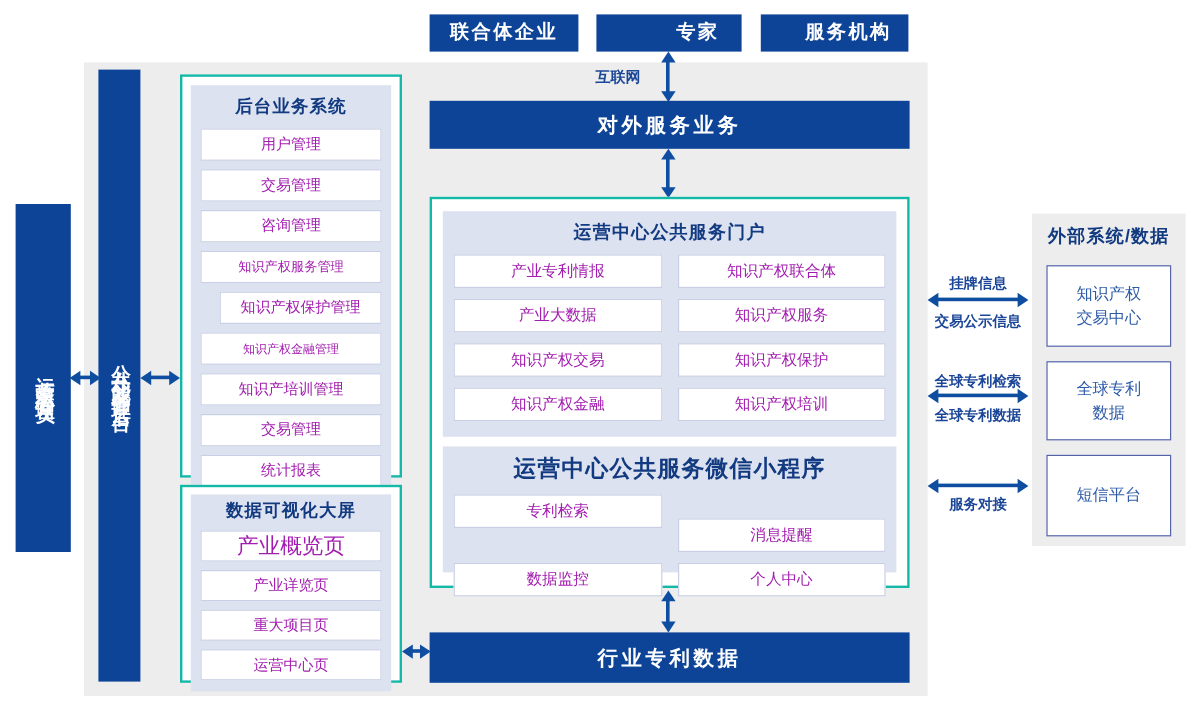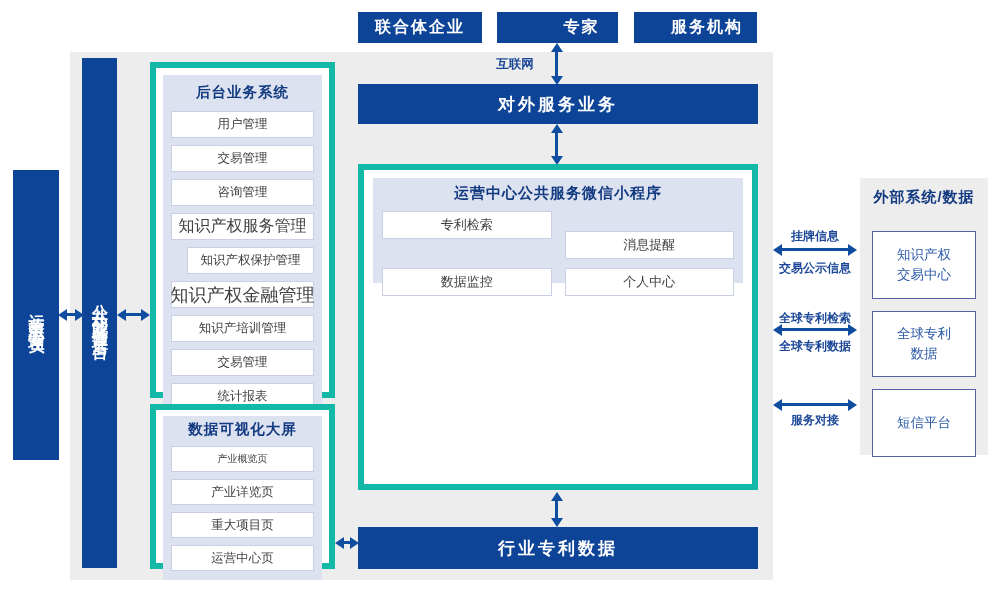--- a/index.html
+++ b/index.html
@@ -4,24 +4,24 @@
 <style>
   html,body{margin:0;padding:0;background:#ffffff;}
   body{font-family:"Liberation Sans","DejaVu Sans",sans-serif;}
   #stage{position:relative;width:1000px;height:601px;background:#fff;overflow:hidden;}
   .abs{position:absolute;box-sizing:border-box;}
   .gray{background:#ededed;}
   .bluebox{background:#0d4498;color:#ffffff;font-weight:bold;display:flex;align-items:center;justify-content:center;}
   .topbox{font-size:16px;letter-spacing:2px;}
   .bar{font-size:17px;letter-spacing:3px;}
   .vbar{writing-mode:vertical-rl;text-orientation:upright;font-size:16px;letter-spacing:5px;display:flex;align-items:center;justify-content:center;}
-  .outer-box{background:#ffffff;border:6px solid #14b8a6;}
+  .outer-box{background:#ffffff;border:2px solid #14b8a6;}
   .panel{background:#dde2f0;}
   .sec-title{color:#123a81;font-weight:bold;text-align:center;font-size:14.5px;letter-spacing:1px;}
-  .item{background:#ffffff;border:1px solid #c9cfe4;color:#404040;font-size:13px;display:flex;align-items:center;justify-content:center;white-space:nowrap;}
+  .item{background:#ffffff;border:1px solid #c9cfe4;color:#a21caf;font-size:13px;display:flex;align-items:center;justify-content:center;white-space:nowrap;}
   .col-list{display:flex;flex-direction:column;gap:7px;padding:0 8px;}
   .grid2{display:grid;grid-template-columns:1fr 1fr;gap:9px 13px;padding:0 9px;}
   .ext-box{background:#ffffff;border:1px solid #5263a8;color:#2d5ba9;font-size:13.5px;line-height:1.45;display:flex;align-items:center;justify-content:center;text-align:center;white-space:pre-line;}
   .lbl{color:#1c4798;font-weight:bold;font-size:12px;text-align:center;white-space:nowrap;}
   
   .harrow{position:absolute;height:3px;background:#0f4da0;}
   .harrow::before,.harrow::after{content:"";position:absolute;width:0;height:0;border-style:solid;}
   .harrow::before{left:-8px;top:-4.5px;border-width:6px 9px 6px 0;border-color:transparent #0f4da0 transparent transparent;}
   .harrow::after{right:-8px;top:-4.5px;border-width:6px 0 6px 9px;border-color:transparent transparent transparent #0f4da0;}
   .varrow{position:absolute;width:3px;background:#0f4da0;}
@@ -64,64 +64,77 @@
   <div class="harrow" style="left:66px;top:313px;width:10px;"></div>
   <div class="harrow" style="left:125px;top:313px;width:17px;"></div>
 
   <div class="abs outer-box" style="left:150px;top:62px;width:185px;height:336px;">
     <div class="panel" style="margin:7px;padding:5px 0 11px 0;">
       <div class="sec-title" style="padding:3px 0 9px 0;">后台业务系统</div>
       <div class="col-list">
         <div class="item" style="height:25px;font-size:12.5px;">用户管理</div>
         <div class="item" style="height:25px;font-size:12.5px;">交易管理</div>
         <div class="item" style="height:25px;font-size:12.5px;">咨询管理</div>
-        <div class="item" style="height:25px;font-size:16px;">知识产权服务管理</div>
+        <div class="item" style="height:25px;font-size:11px;">知识产权服务管理</div>
         <div class="item" style="height:25px;font-size:12.5px;margin-left:16px;">知识产权保护管理</div>
-        <div class="item" style="height:25px;font-size:18px;">知识产权金融管理</div>
+        <div class="item" style="height:25px;font-size:10px;">知识产权金融管理</div>
         <div class="item" style="height:25px;font-size:12.5px;">知识产培训管理</div>
         <div class="item" style="height:25px;font-size:12.5px;">交易管理</div>
         <div class="item" style="height:25px;font-size:12.5px;">统计报表</div>
       </div>
     </div>
   </div>
 
   <div class="abs outer-box" style="left:150px;top:404px;width:185px;height:165px;">
     <div class="panel" style="margin:6px 7px;padding:2px 0 9px 0;">
       <div class="sec-title" style="padding:2px 0 7px 0;">数据可视化大屏</div>
       <div class="col-list">
-        <div class="item" style="height:24px;font-size:10px;">产业概览页</div>
+        <div class="item" style="height:24px;font-size:18px;">产业概览页</div>
         <div class="item" style="height:24px;font-size:12.5px;">产业详览页</div>
         <div class="item" style="height:24px;font-size:12.5px;">重大项目页</div>
         <div class="item" style="height:24px;font-size:12.5px;">运营中心页</div>
       </div>
     </div>
   </div>
 
   <div class="abs outer-box" style="left:358px;top:164px;width:400px;height:326px;">
+    <div class="panel" style="margin:10px 9px 0 9px;height:188px;">
+      <div class="sec-title" style="padding:8px 0 9px 0;font-size:15px;">运营中心公共服务门户</div>
+      <div class="grid2">
+        <div class="item" style="height:26px;">产业专利情报</div>
+        <div class="item" style="height:26px;">知识产权联合体</div>
+        <div class="item" style="height:26px;">产业大数据</div>
+        <div class="item" style="height:26px;">知识产权服务</div>
+        <div class="item" style="height:26px;">知识产权交易</div>
+        <div class="item" style="height:26px;">知识产权保护</div>
+        <div class="item" style="height:26px;">知识产权金融</div>
+        <div class="item" style="height:26px;">知识产权培训</div>
+      </div>
+    </div>
     <div class="panel" style="margin:8px 9px 0 9px;height:105px;">
-      <div class="sec-title" style="padding:6px 0 8px 0;font-size:15px;">运营中心公共服务微信小程序</div>
+      <div class="sec-title" style="padding:6px 0 8px 0;font-size:19px;">运营中心公共服务微信小程序</div>
       <div class="grid2">
         <div class="item" style="height:26px;">专利检索</div>
         <div class="item" style="height:26px;margin-top:20px;">消息提醒</div>
         <div class="item" style="height:26px;">数据监控</div>
         <div class="item" style="height:26px;">个人中心</div>
       </div>
     </div>
   </div>
 
   <div class="varrow" style="left:555px;top:500px;height:19px;"></div>
 
   <div class="abs bluebox bar" style="left:358px;top:527px;width:400px;height:42px;">
       <span>行业专利数据</span>
     </div>
 
   <div class="harrow" style="left:343px;top:541px;width:8px;"></div>
 
   <div class="abs gray" style="left:860px;top:178px;width:128px;height:277px;">
-    <div class="sec-title" style="padding:10px 0 24px 0;font-size:15px;">外部系统/数据</div>
+    <div class="sec-title" style="padding:10px 0 14px 0;font-size:15px;">外部系统/数据</div>
     <div class="ext-box" style="margin:0 12px;height:66px;">知识产权
 交易中心</div>
     <div class="ext-box" style="margin:12px 12px 0 12px;height:64px;">全球专利
 数据</div>
     <div class="ext-box" style="margin:12px 12px 0 12px;height:66px;">短信平台</div>
   </div>
 
   <div class="abs lbl" style="left:765px;top:228px;width:100px;">挂牌信息</div>
   <div class="harrow" style="left:781px;top:248px;width:68px;"></div>
   <div class="abs lbl" style="left:765px;top:260px;width:100px;">交易公示信息</div>

